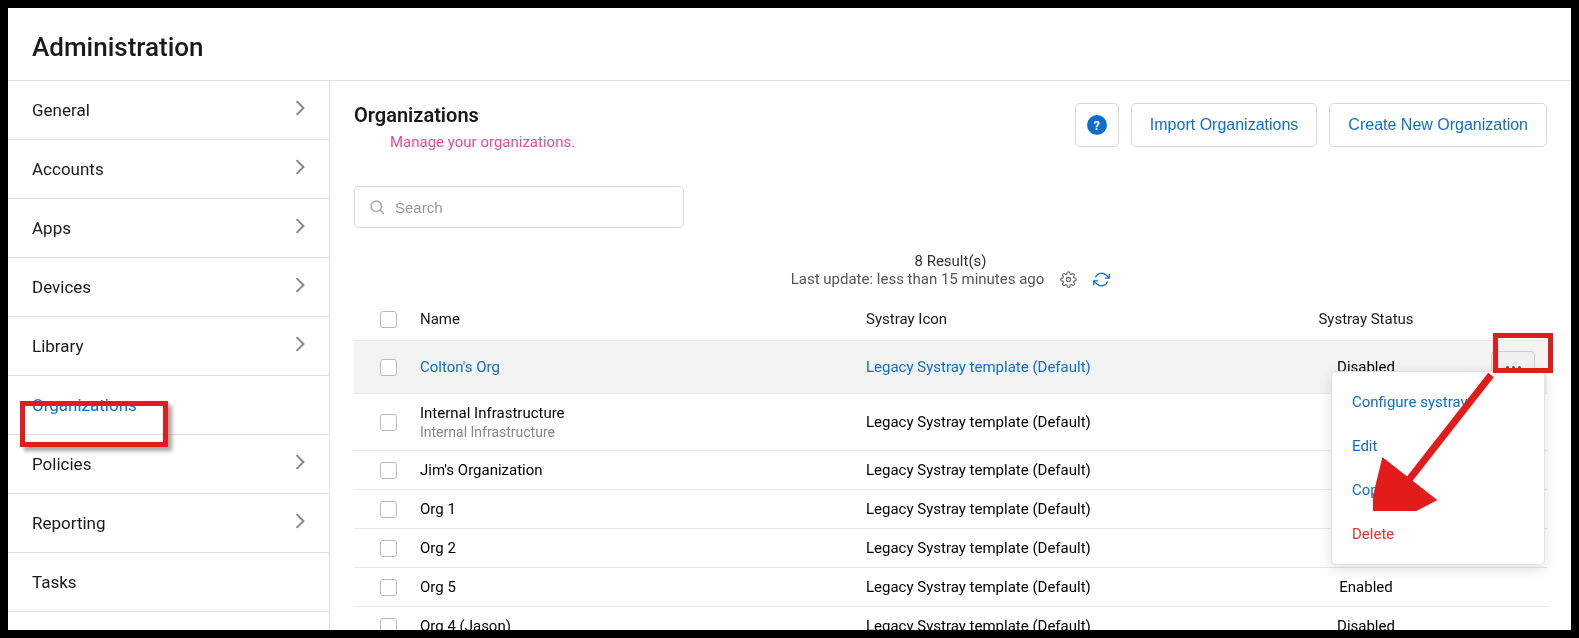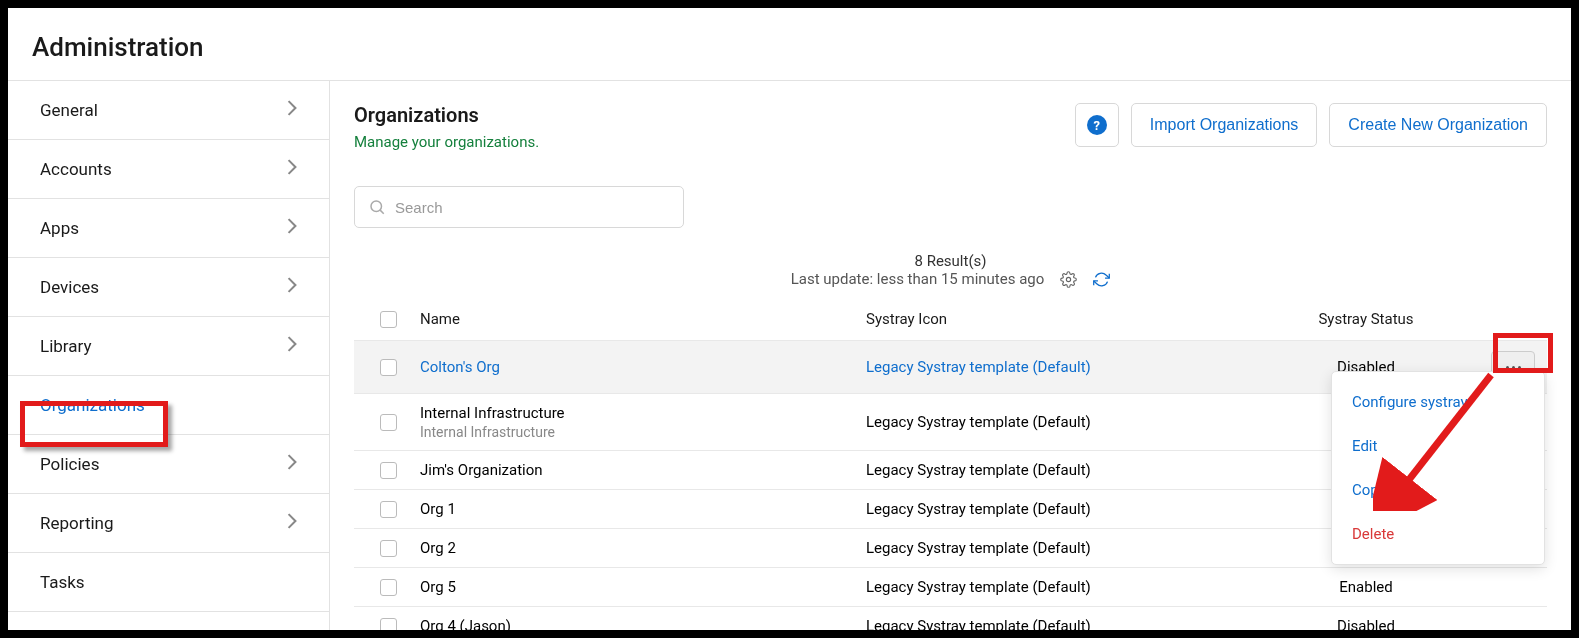--- a/index.html
+++ b/index.html
@@ -1,27 +1,27 @@
 <!DOCTYPE html>
 <html><head>
 <meta charset="utf-8">
 <style>
 * { box-sizing: border-box; margin: 0; padding: 0; }
 body { font-family: -apple-system, BlinkMacSystemFont, "Segoe UI", Roboto, Arial, sans-serif; background: #000; padding: 8px; }
 .frame { background: #fff; width: 100%; height: 622px; overflow: hidden; position: relative; }
 .page-title { font-size: 26px; font-weight: 500; color: #1a1a1a; padding: 24px 24px 18px 24px; }
 .layout { display: flex; height: calc(100% - 72px); border-top: 1px solid #e2e2e2; }
 .sidebar { width: 322px; border-right: 1px solid #e2e2e2; overflow: hidden; }
-.sidebar-item { display: flex; justify-content: space-between; align-items: center; padding: 19px 32px; border-bottom: 1px solid #e2e2e2; cursor: pointer; font-size: 17px; color: #1a1a1a; }
+.sidebar-item { display: flex; justify-content: space-between; align-items: center; padding: 19px 24px; border-bottom: 1px solid #e2e2e2; cursor: pointer; font-size: 17px; color: #1a1a1a; }
 .sidebar-item.active span:first-child { color: #0f6ecd; }
 .chevron { color: #888; }
 .main { flex: 1; padding: 22px 24px 0 24px; position: relative; }
 .hdr-row { display: flex; justify-content: space-between; align-items: flex-start; }
 .hdr-left h2 { font-size: 20px; font-weight: 600; color: #1a1a1a; margin-bottom: 6px; }
-.hdr-left p { font-size: 15px; color: #15803d; }
+.hdr-left p { font-size: 15px; color: #ec4899; margin-left: 36px; }
 .hdr-right { display: flex; gap: 12px; align-items: center; }
 .help-btn { width: 44px; height: 44px; border: 1px solid #d8d8d8; border-radius: 5px; display: flex; align-items: center; justify-content: center; cursor: pointer; background: #fff; }
 .help-icon { width: 20px; height: 20px; border-radius: 50%; background: #0f6ecd; color: #fff; display: flex; align-items: center; justify-content: center; font-size: 13px; font-weight: bold; }
 .btn { height: 44px; padding: 0 18px; border: 1px solid #d8d8d8; border-radius: 5px; background: #fff; color: #0f6ecd; font-size: 16px; cursor: pointer; }
 .search-wrap { margin-top: 35px; position: relative; width: 330px; }
 .search-wrap svg { position: absolute; left: 14px; top: 50%; transform: translateY(-50%); }
 .search-input { width: 100%; height: 42px; border: 1px solid #d8d8d8; border-radius: 5px; padding: 0 12px 0 40px; font-size: 15px; color: #333; }
 .search-input::placeholder { color: #999; }
 .meta-row { display: flex; justify-content: space-between; align-items: center; margin-top: 24px; font-size: 15px; color: #333; flex-direction: column; }
 .meta-right { display: flex; align-items: center; gap: 16px; color: #555; }

